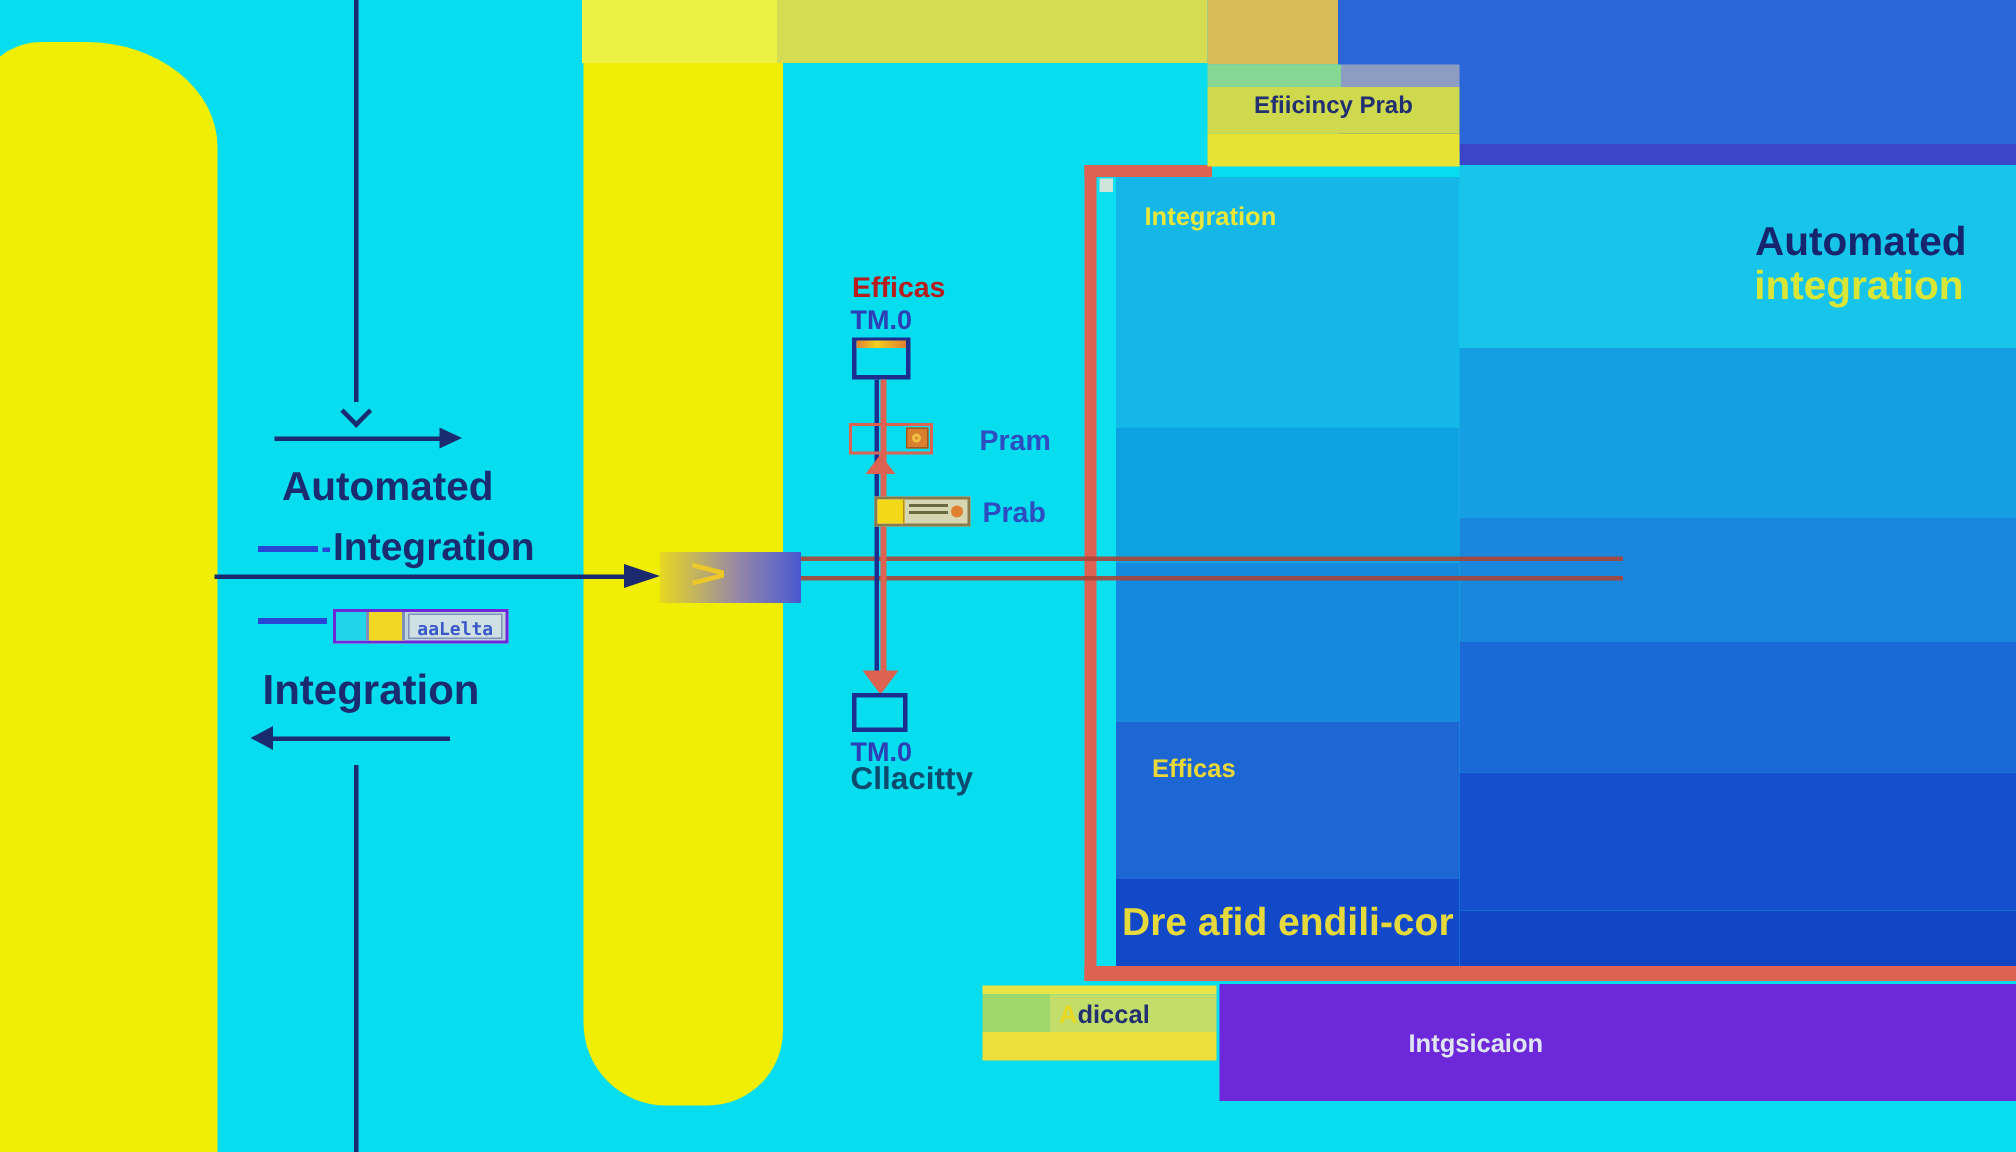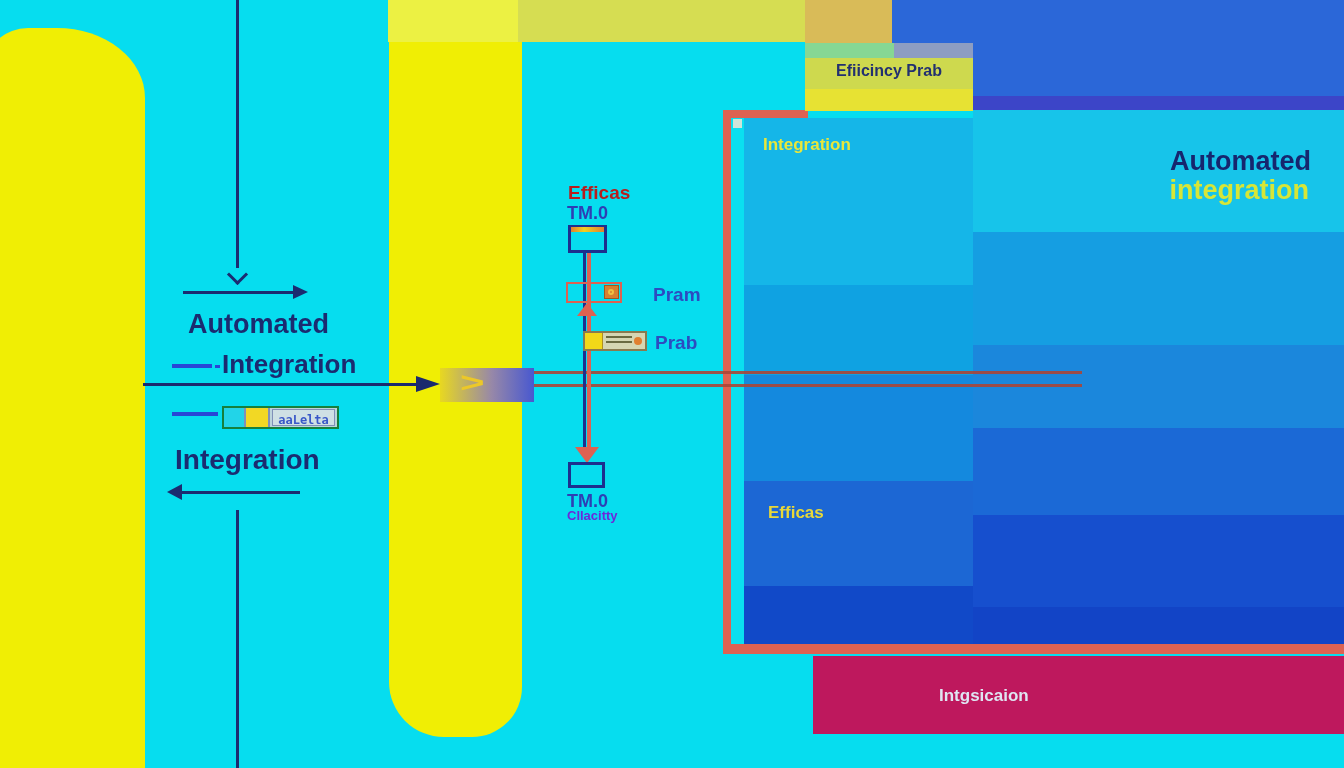--- a/index.html
+++ b/index.html
@@ -37,20 +37,21 @@
     <div class="abs" style="left:8px;top:20px;width:13px;height:526px;background:#0ae0f0;"></div>
     <div class="abs" style="left:0;top:12px;width:8px;height:544px;background:#dd6252;"></div>
     <div class="abs" style="left:0;top:546px;width:621px;height:10px;background:#dd6252;"></div>
     <div class="abs" style="left:0;top:12px;width:85px;height:8px;background:#dd6252;"></div>
     <div class="abs" style="left:10px;top:21px;width:9px;height:9px;background:#cfe4da;"></div>
 
     <div class="txt" style="left:40px;top:37px;font-size:17px;color:#e9e73a;">Integration</div>
     <div class="txt" style="left:440px;top:48px;width:148px;text-align:right;font-size:27px;color:#16266e;">Automated</div>
     <div class="txt" style="left:438px;top:77px;width:148px;text-align:right;font-size:27px;color:#d7e637;">integration</div>
     <div class="txt" style="left:45px;top:405px;font-size:17px;color:#e8d838;">Efficas</div>
+    <div class="txt" style="left:25px;top:501px;font-size:26px;color:#e6d93c;">Dre afid endili-cor</div>
   </div>
 
   <div class="abs" style="left:805px;top:43px;width:168px;height:68px;">
     <div class="abs" style="left:0;top:0;width:89px;height:15px;background:#86d794;"></div>
     <div class="abs" style="left:89px;top:0;width:79px;height:15px;background:#8d9dc2;"></div>
     <div class="abs" style="left:0;top:15px;width:168px;height:31px;background:#ced94e;"></div>
     <div class="txt" style="left:0;top:19px;width:168px;text-align:center;font-size:16px;font-weight:bold;color:#223070;">Efiicincy Prab</div>
     <div class="abs" style="left:0;top:46px;width:168px;height:22px;background:#e7e233;"></div>
   </div>
 
@@ -69,21 +70,21 @@
   <div class="abs" style="left:215px;top:365px;width:5px;height:3px;background:#2846d6;"></div>
   <div class="txt" style="left:222px;top:349px;font-size:26px;color:#1b2b70;">Integration</div>
 
   <div class="abs" style="left:143px;top:383px;width:277px;height:3px;background:#1b2a6e;"></div>
   <div class="abs" style="left:416px;top:376px;width:0;height:0;border-left:24px solid #1b2a6e;border-top:8px solid transparent;border-bottom:8px solid transparent;"></div>
 
   <div class="abs" style="left:440px;top:368px;width:94px;height:34px;background:linear-gradient(90deg,#e8d820,#9788a8 55%,#4858d0);">
     <div class="txt" style="left:24px;top:-1px;font-size:28px;color:#ecc828;transform:scaleX(1.5);">&gt;</div>
   </div>
 
-  <div class="abs" style="left:222px;top:406px;width:117px;height:23px;border:2px solid #15803d;background:#bcd4dc;display:flex;box-sizing:border-box;">
+  <div class="abs" style="left:222px;top:406px;width:117px;height:23px;border:2px solid #6d28d9;background:#bcd4dc;display:flex;box-sizing:border-box;">
     <div style="width:20px;background:#22d4e8;border-right:2px solid #7e90ba;"></div>
     <div style="width:22px;background:#f2d824;border-right:2px solid #7e90ba;"></div>
     <div style="flex:1;margin:1px 2px;border:1px solid #8090b8;background:#cfe0e4;text-align:center;">
       <span style="font-family:'DejaVu Sans Mono',monospace;font-size:12px;font-weight:bold;color:#3a58c8;line-height:15px;">aaLelta</span>
     </div>
   </div>
   <div class="abs" style="left:172px;top:412px;width:46px;height:4px;background:#2846d6;"></div>
 
   <div class="txt" style="left:175px;top:444px;font-size:28px;color:#1b2b70;">Integration</div>
 
@@ -115,20 +116,28 @@
     <div style="position:absolute;left:0;top:0;width:17px;height:16px;background:#f2d818;border-right:1px solid #b09020;"></div>
     <div style="position:absolute;left:21px;top:3px;width:26px;height:10px;background:repeating-linear-gradient(#6a6a40 0 2px,#d6d6b2 2px 5px);"></div>
     <div style="position:absolute;right:3px;top:4px;width:8px;height:8px;background:#e08030;border-radius:50%;"></div>
   </div>
   <div class="txt" style="left:655px;top:332px;font-size:19px;color:#2d4cc0;">Prab</div>
 
   <div class="abs" style="left:575px;top:447px;width:0;height:0;border-top:16px solid #dd6252;border-left:12px solid transparent;border-right:12px solid transparent;"></div>
 
   <div class="abs" style="left:568px;top:462px;width:37px;height:26px;border:3px solid #1d2f8e;box-sizing:border-box;"></div>
   <div class="txt" style="left:567px;top:491px;font-size:18px;color:#2e3eb4;">TM.0</div>
-  <div class="txt" style="left:567px;top:508px;font-size:13px;color:#6d28d9;">Cllacitty</div>
+  <div class="txt" style="left:567px;top:508px;font-size:21px;color:#0c4a6e;">Cllacitty</div>
 
+  <div class="abs" style="left:655px;top:657px;width:156px;height:50px;">
+    <div style="position:absolute;left:0;top:0;width:156px;height:6px;background:#e9e546;"></div>
+    <div style="position:absolute;left:0;top:6px;width:156px;height:25px;background:linear-gradient(90deg,#9ed86a 0 45px,#c3dd6b 45px);"></div>
+    <div style="position:absolute;left:0;top:31px;width:156px;height:19px;background:#eee03c;"></div>
+    <div class="txt" style="left:51px;top:10px;font-size:17px;">
+      <span style="color:#e8d820;">A</span><span style="color:#223070;">diccal</span>
+    </div>
+  </div>
 
-  <div class="abs" style="left:813px;top:656px;width:531px;height:78px;background:#be185d;">
+  <div class="abs" style="left:813px;top:656px;width:531px;height:78px;background:#6d28d9;">
     <div class="txt" style="left:126px;top:30px;font-size:17px;color:#dfe5f2;">Intgsicaion</div>
   </div>
 
 </div>
 
 </body></html>

